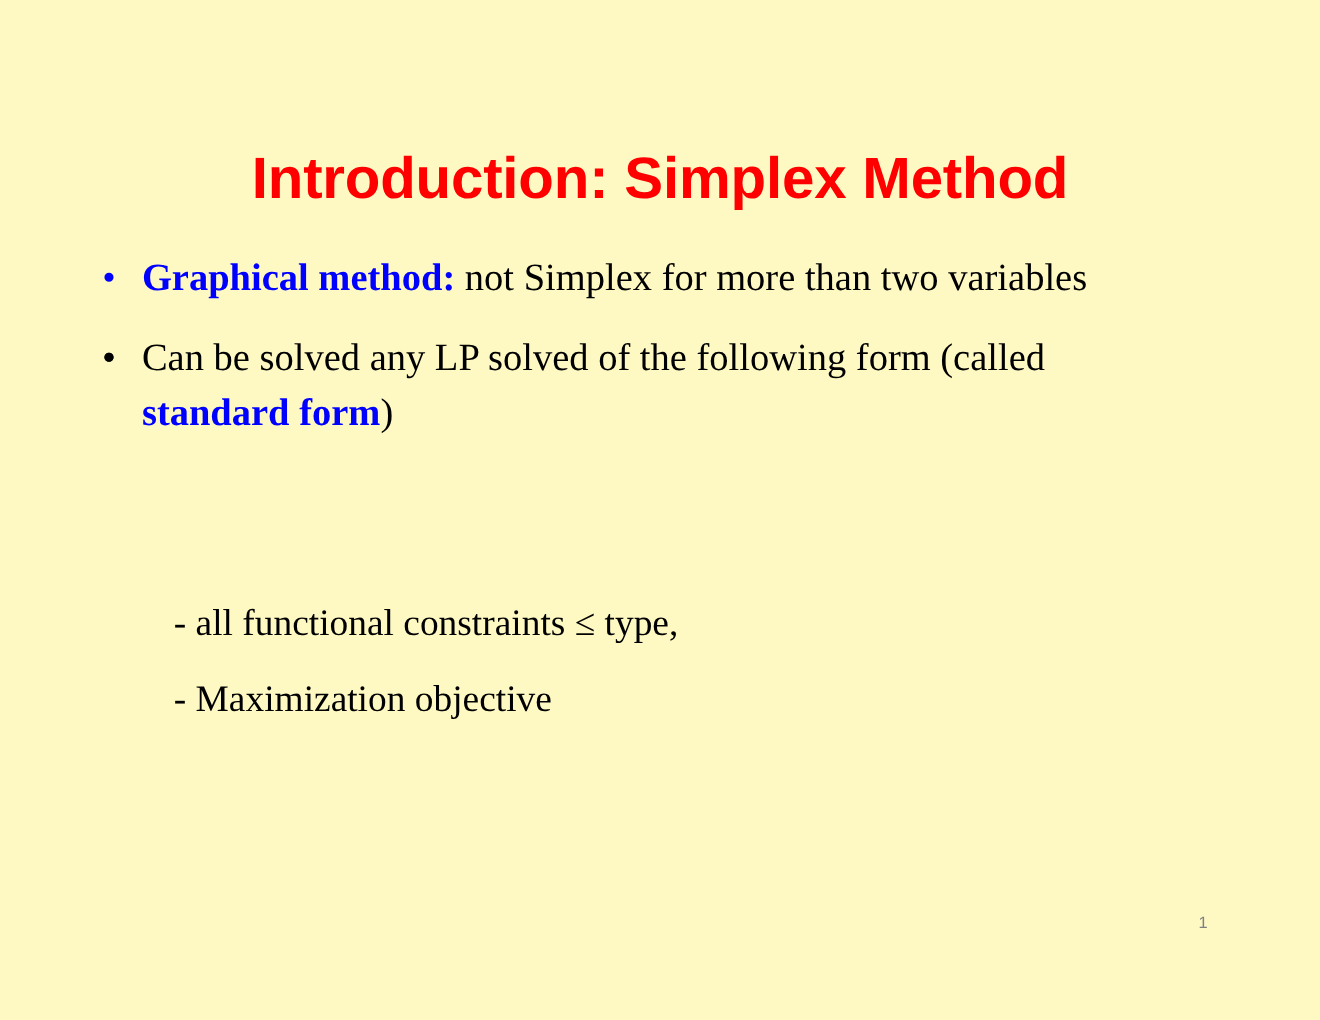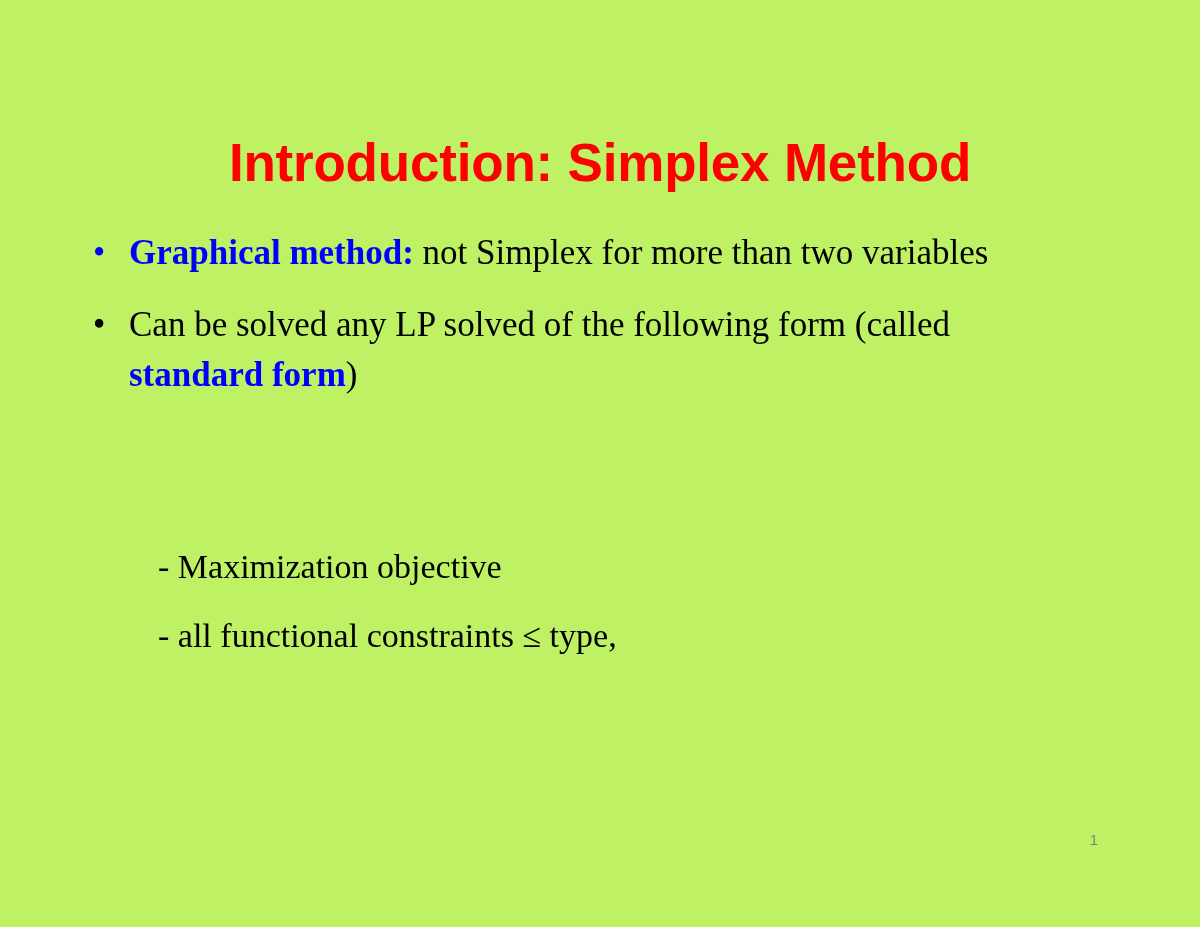--- a/index.html
+++ b/index.html
@@ -4,21 +4,21 @@
 <style>
   html, body {
     margin: 0;
     padding: 0;
     background: #ffffff;
   }
   #slide {
     position: relative;
     width: 1200px;
     height: 927px;
-    background: #bef264;
+    background: #fef9c3;
     overflow: hidden;
     font-family: "Liberation Serif", "DejaVu Serif", serif;
   }
 
   
   #slide-title {
     position: absolute;
     left: 0;
     right: 0;
     top: 96px;
@@ -109,19 +109,19 @@
     </div>
 
     <div class="bullet-item black-lead">
       <span class="bullet-dot">•</span>
       <span class="bullet-text"><span class="black">Can be solved any LP solved of the following form (called </span><span class="blue">standard form</span><span class="black">)</span></span>
     </div>
 
   </div>
 
   <div id="sub-list">
+    <div class="sub-item">- all functional constraints ≤ type,</div>
     <div class="sub-item">- Maximization objective</div>
-    <div class="sub-item">- all functional constraints ≤ type,</div>
   </div>
 
   <div id="page-number">1</div>
 
 </div>
 
 </body></html>

